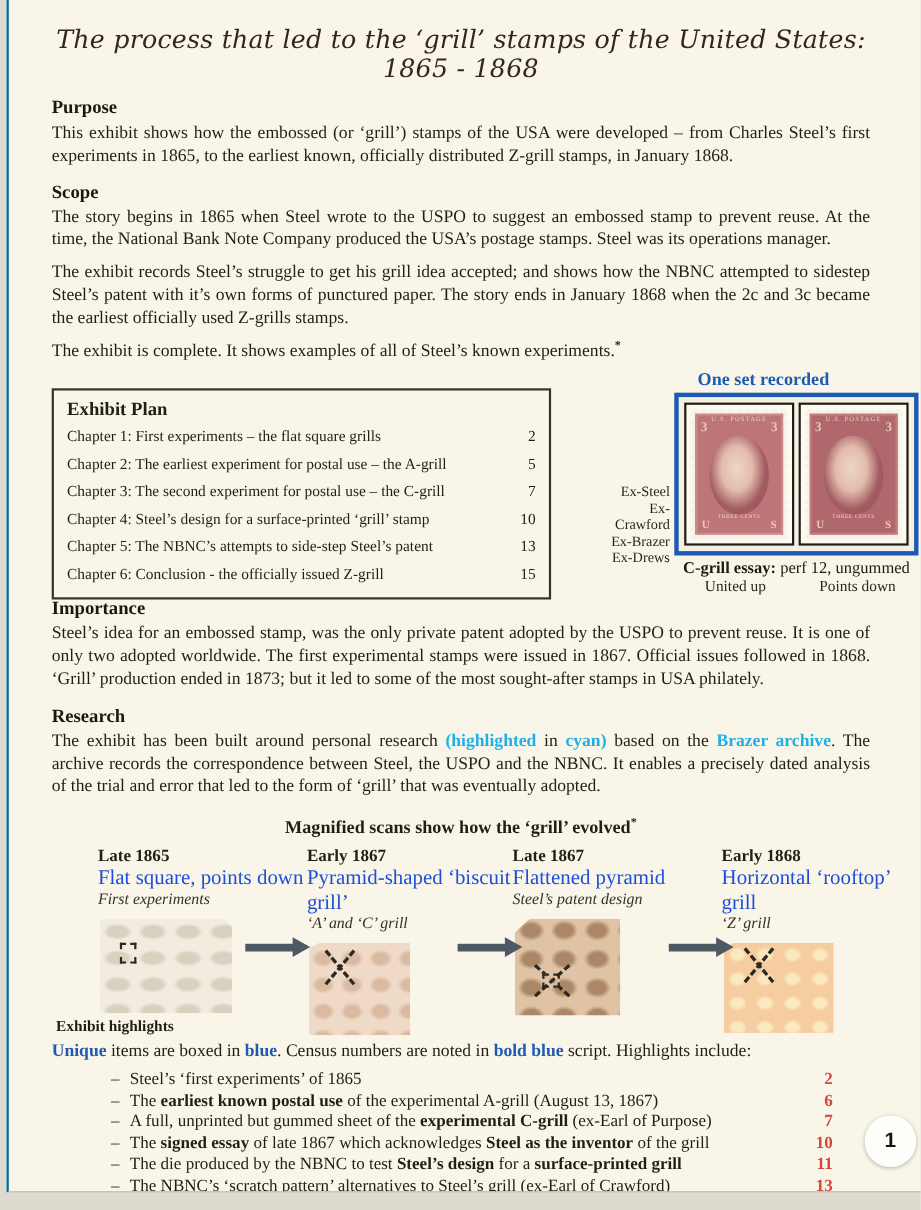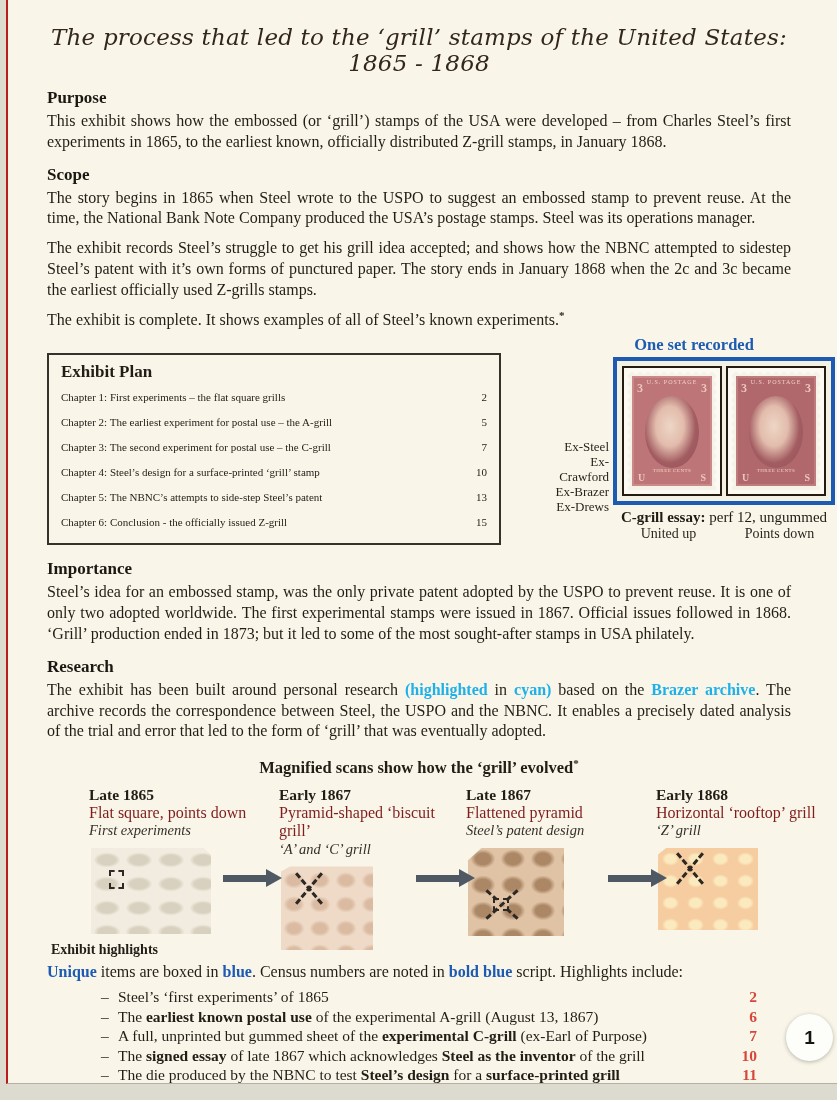--- a/index.html
+++ b/index.html
@@ -9,21 +9,21 @@
   *{box-sizing:border-box;}
   html,body{margin:0;padding:0;}
   body{
     width:837px;height:1100px;position:relative;overflow:hidden;
     background:#dddbd0;
     font-family:"Liberation Serif", serif;color:var(--ink);
   }
   .page{
     position:absolute;left:6px;top:0;right:0;bottom:16px;
     background:var(--paper);
-    border-left:2px solid #b91c1c;
+    border-left:2px solid #0369a1;
     border-bottom:1px solid #b4b1a2;
     overflow:hidden;
   }
   .content{padding:12px 46px 0 39px;}
 
   
   .title{
     text-align:center;font-family:"DejaVu Serif", serif;font-style:italic;
     font-size:23px;color:#33261b;margin:12px 0 8px;letter-spacing:.2px;
   }
@@ -36,21 +36,21 @@
   .blue{color:var(--blue);font-weight:bold;}
   .cyan{color:var(--cyan);font-weight:bold;}
 
   
   .mid{position:relative;height:202px;margin-top:4px;}
   .plan-box{
     position:absolute;left:0;top:14px;width:454px;
     border:2px solid #35322b;padding:5px 12px 8px 12px;
   }
   .plan-title{font-weight:bold;font-size:17px;margin:2px 0 3px;}
-  .plan-row{display:flex;font-size:11px;line-height:25px;}
+  .plan-row{display:flex;font-size:14px;line-height:25px;}
   .plan-label{flex:1;}
   .plan-page{width:30px;text-align:right;}
 
   .stamps-assembly{position:absolute;right:0;top:-4px;width:248px;height:206px;}
   .banner{margin-left:40px;width:222px;text-align:center;color:var(--blue);font-weight:bold;font-size:16.5px;}
   .blue-frame{
     margin-left:70px;margin-top:2px;width:222px;height:148px;
     border:4px solid var(--blue);background:#f3f1e4;
     display:flex;gap:4px;justify-content:center;align-items:center;padding:5px;
   }
@@ -80,21 +80,21 @@
   .caption{margin-left:70px;width:222px;text-align:center;font-size:15px;margin-top:4px;color:#1e1a14;}
   .sub-labels{margin-left:70px;width:222px;display:flex;font-size:14px;color:#2c2620;}
   .sub-labels span{flex:1;text-align:center;}
 
   
   .evo-heading{text-align:center;font-weight:bold;font-size:16.5px;margin:16px 0 8px;}
   .evo-row{position:relative;display:flex;padding-left:42px;height:150px;}
   .evo-stage{flex:0 0 auto;}
   .evo-stage.s1{width:190px;} .evo-stage.s2{width:187px;} .evo-stage.s3{width:190px;} .evo-stage.s4{width:165px;}
   .evo-period{font-weight:bold;font-size:15.5px;line-height:1.15;}
-  .evo-desc{font-size:16px;line-height:1.15;color:#7f1d1d;}
+  .evo-desc{font-size:19px;line-height:1.15;color:#1d4ed8;}
   .evo-ital{font-style:italic;font-size:14.5px;line-height:1.15;color:#35302a;}
   .scan{position:relative;margin-top:9px;margin-left:2px;}
   .scan1{width:120px;height:86px;background-color:#f1ecdf;
     background-image:radial-gradient(ellipse 60% 45% at 50% 50%, rgba(176,165,140,.38) 0 45%, transparent 70%);
     background-size:32px 24px;
     clip-path:polygon(0 0,94% 0,100% 8%,100% 100%,0 100%);}
   .scan2{width:92px;height:84px;background-color:#eedac7;
     background-image:radial-gradient(ellipse 60% 50% at 50% 60%, rgba(198,156,125,.5) 0 40%, transparent 68%);
     background-size:26px 24px;
     clip-path:polygon(0 6%,10% 0,100% 0,100% 100%,0 100%);}
@@ -224,21 +224,21 @@
         </div>
         <div class="caption"><span class="b">C-grill essay:</span><span> perf 12, ungummed</span></div>
         <div class="sub-labels">
           <span>United up</span>
           <span>Points down</span>
         </div>
       </div>
 
     </div>
 
-    <h2 class="sec" style="margin-top:18px;">Importance</h2>
+    <h2 class="sec" style="margin-top:2px;">Importance</h2>
     <p class="body">Steel’s idea for an embossed stamp, was the only private patent adopted by the USPO to prevent reuse. It is one of only two adopted worldwide. The first experimental stamps were issued in 1867. Official issues followed in 1868. ‘Grill’ production ended in 1873; but it led to some of the most sought-after stamps in USA philately.</p>
 
     <h2 class="sec">Research</h2>
     <p class="body"><span>The exhibit has been built around personal research </span><span class="cyan">(highlighted</span><span> in </span><span class="cyan">cyan)</span><span> based on the </span><span class="cyan">Brazer archive</span><span>. The archive records the correspondence between Steel, the USPO and the NBNC. It enables a precisely dated analysis of the trial and error that led to the form of ‘grill’ that was eventually adopted.</span></p>
 
     <div class="evo-heading"><span>Magnified scans show how the ‘grill’ evolved</span><sup class="star">*</sup></div>
 
     <div class="evo-row">
       <div class="evo-stage s1">
         <div class="evo-period">Late 1865</div>

